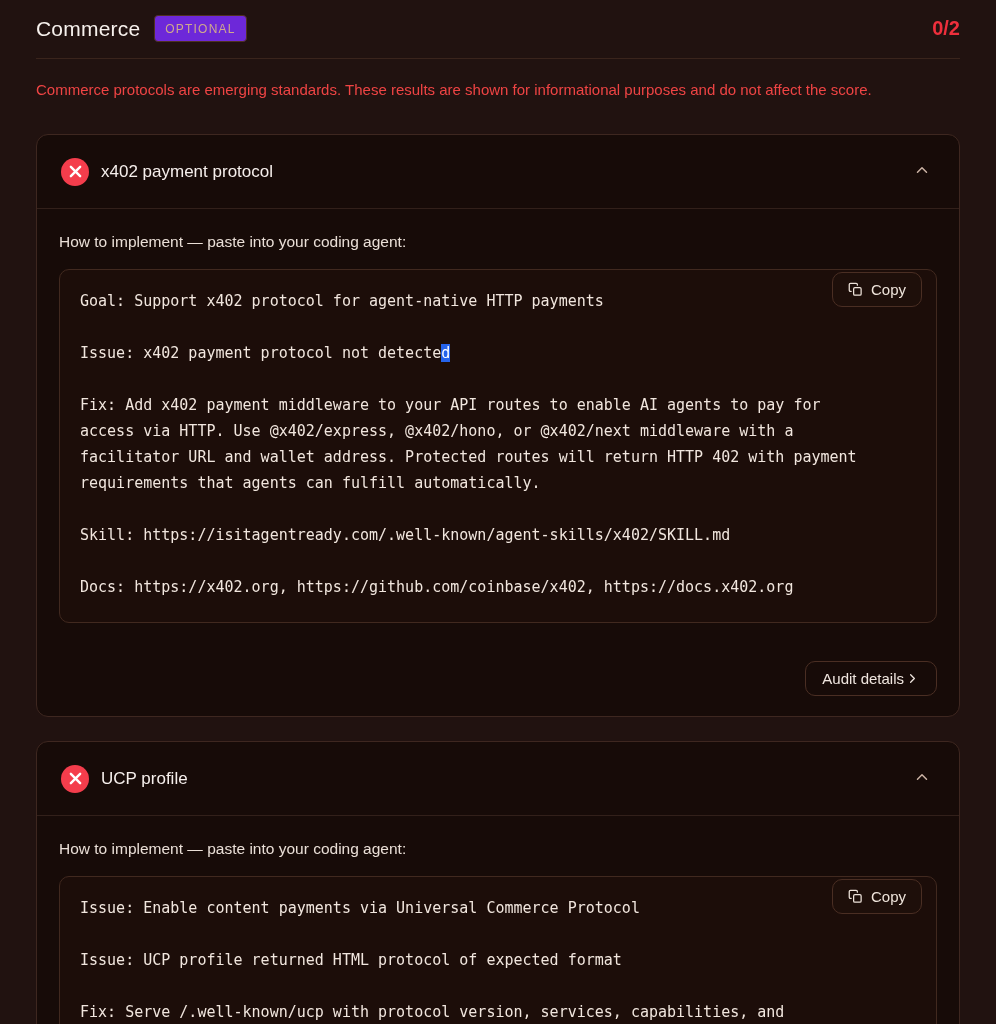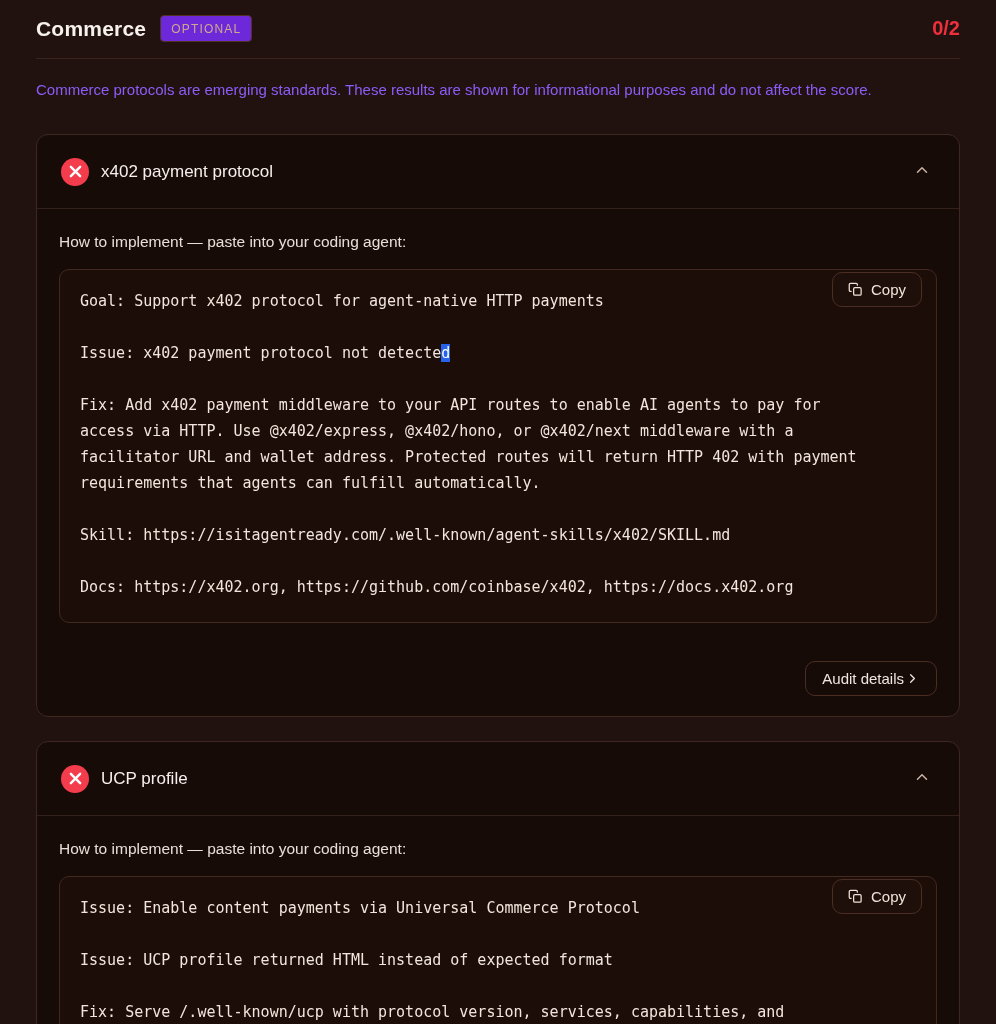--- a/index.html
+++ b/index.html
@@ -9,29 +9,29 @@
     font-family: "Liberation Sans", sans-serif;
     color: #f5eeea;
   }
   .page { padding: 0 36px; height: 1024px; overflow: hidden; }
 
   
   .section-header {
     display: flex; align-items: center; gap: 14px;
     padding-top: 15px;
   }
-  .section-title { font-size: 21px; font-weight: 700; color: #f7f1ed; letter-spacing: .2px; }
+  .section-title { font-size: 21px; font-weight: 400; color: #f7f1ed; letter-spacing: .2px; }
   .optional-badge {
     font-size: 12px; letter-spacing: 1.2px; color: #cfa98d;
     background: #6d28d9; border: 1px solid #503122;
     border-radius: 4px; padding: 6px 10px 5px; font-weight: 500;
   }
   .score { margin-left: auto; font-size: 20px; font-weight: 700; color: #ee2f3c; }
   .section-divider { border: none; border-top: 1px solid #3a241c; margin-top: 16px; }
-  .section-desc { margin-top: 21px; font-size: 15px; color: #8b5cf6; line-height: 1.35; }
+  .section-desc { margin-top: 21px; font-size: 15px; color: #ef4444; line-height: 1.35; }
 
   
   .card {
     margin-top: 34px;
     border: 1px solid #3e2720; border-radius: 12px;
     background: #170b08;
   }
   .card + .card { margin-top: 24px; }
   .card-header {
     display: flex; align-items: center; gap: 12px;
@@ -169,19 +169,19 @@
 
       <div class="codeblock">
         <button class="copy-btn">
           <svg width="15" height="15" viewBox="0 0 24 24" fill="none" stroke="currentColor" stroke-width="2" stroke-linecap="round" stroke-linejoin="round">
             <rect x="9" y="9" width="12" height="12" rx="2"></rect>
             <path d="M5 15H4a2 2 0 0 1-2-2V4a2 2 0 0 1 2-2h9a2 2 0 0 1 2 2v1"></path>
           </svg>
           <span>Copy</span>
         </button>
         <div class="code-par">Issue: Enable content payments via Universal Commerce Protocol</div>
-        <div class="code-par">Issue: UCP profile returned HTML instead of expected format</div>
+        <div class="code-par">Issue: UCP profile returned HTML protocol of expected format</div>
         <div class="code-par">Fix: Serve /.well-known/ucp with protocol version, services, capabilities, and</div>
       </div>
     </div>
   </div>
 
 </div>
 
 </body></html>

